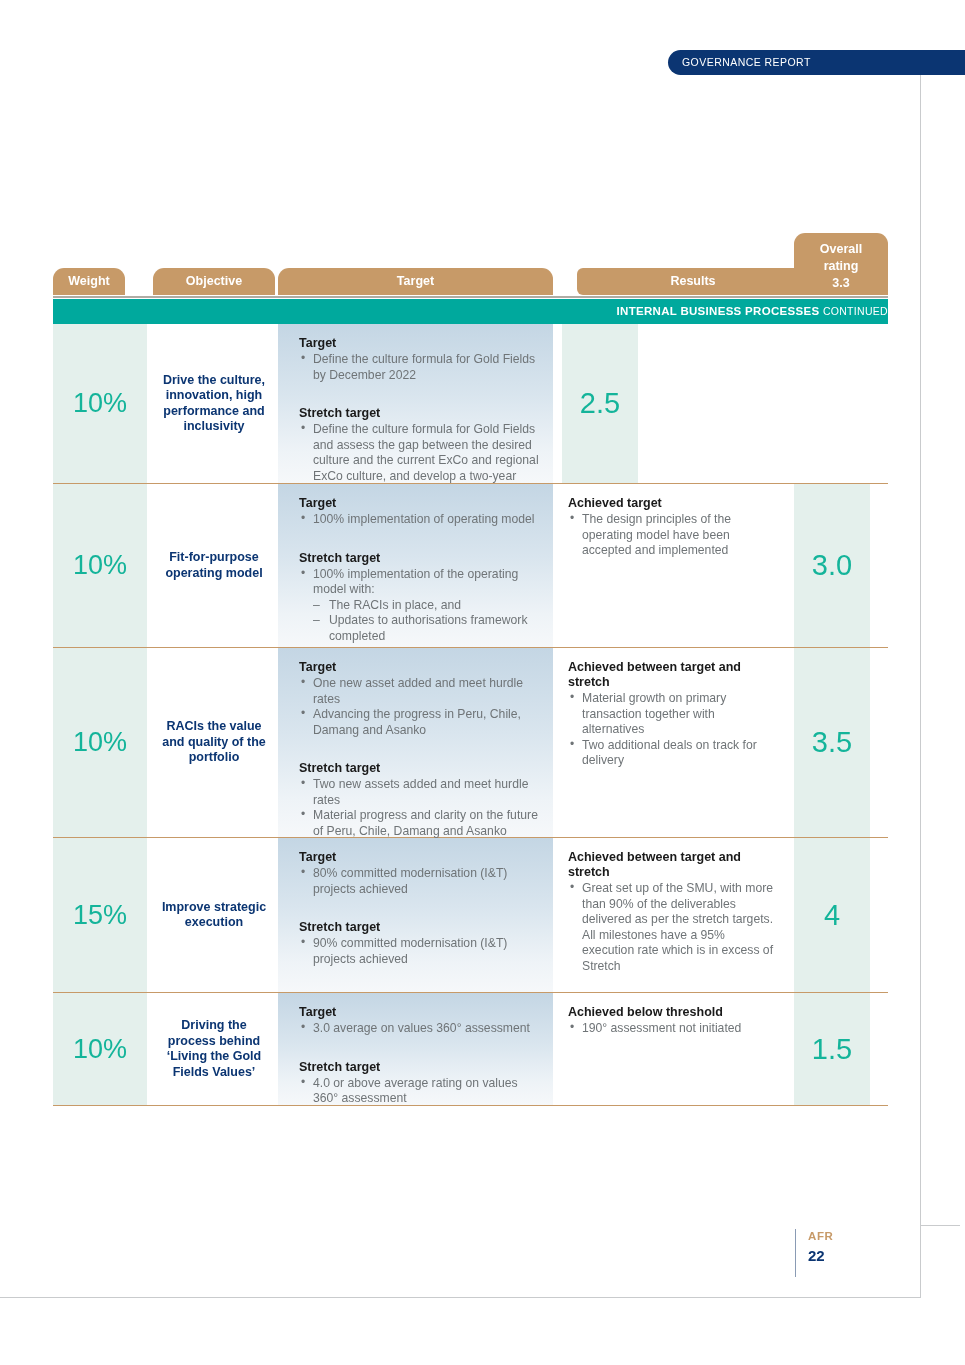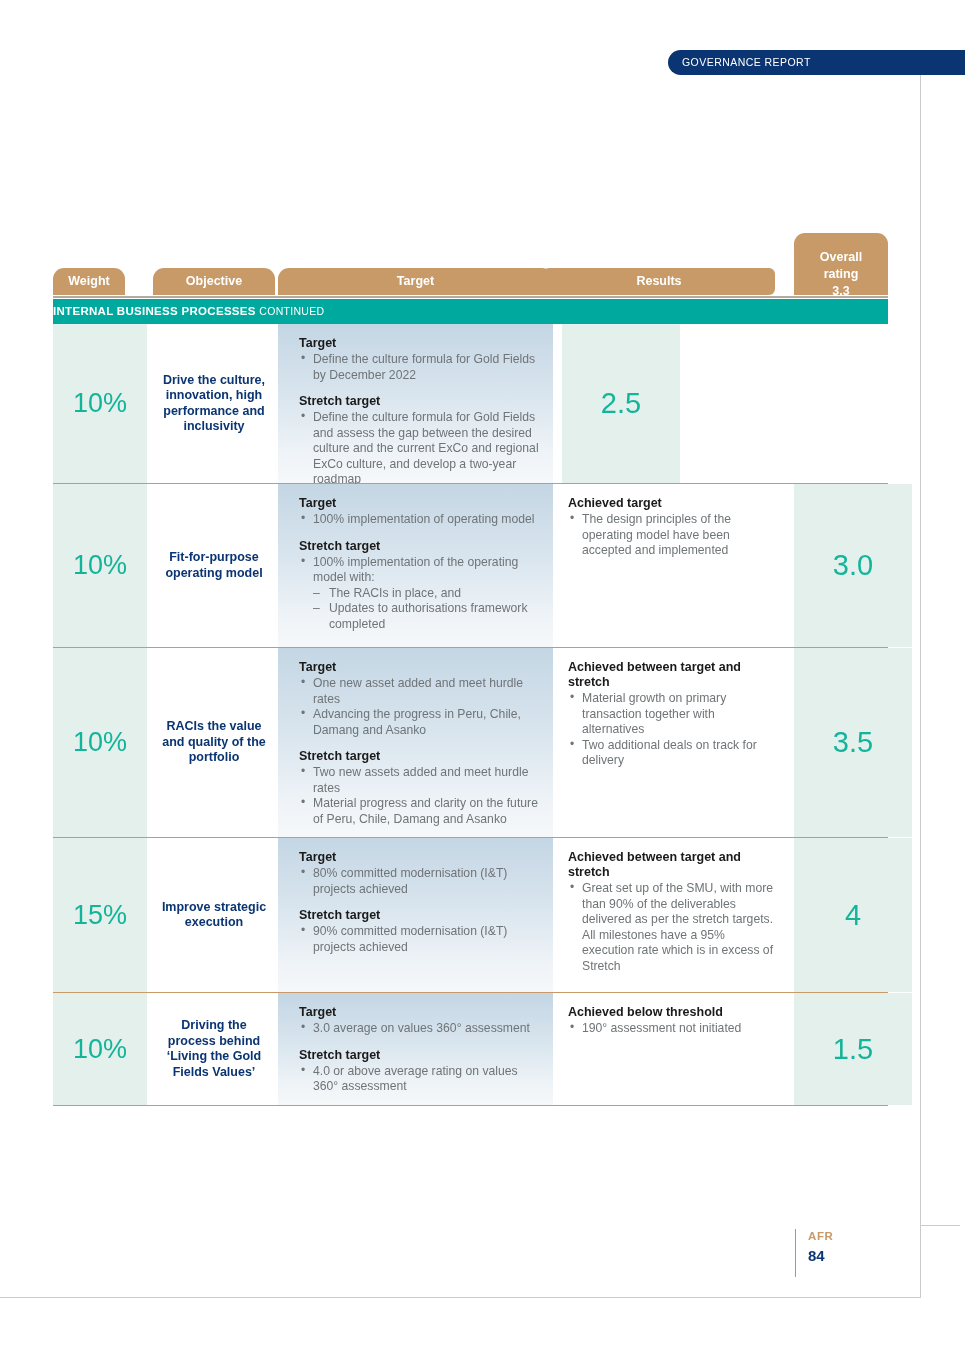--- a/index.html
+++ b/index.html
@@ -77,39 +77,39 @@
     text-align: center;
     box-sizing: border-box;
   }
   .tab.single {
     height: 27px;
     line-height: 27px;
   }
   .tab-weight   { left: 0px;   width: 72px; }
   .tab-objective{ left: 100px; width: 122px; }
   .tab-target   { left: 225px; width: 275px; }
-  .tab-results  { left: 490px; width: 232px; border-radius: 6px; }
+  .tab-results  { left: 524px; width: 232px; border-radius: 6px; }
   .tab-overall  {
     left: 741px; width: 94px; height: 62px;
-    padding-top: 16px; line-height: 17px;
+    padding-top: 8px; line-height: 17px;
   }
   .head-underline {
     position: absolute;
     left: 0; bottom: -3px;
     width: 835px; height: 2px;
     background: #b0aca4;
   }
 
   
   .section-banner {
     position: relative;
     height: 25px;
     background: #00a99d;
     margin-top: 4px;
-    text-align: left;
+    text-align: right;
     color: #ffffff;
     font-size: 11.5px;
     line-height: 25px;
     letter-spacing: 0.3px;
   }
   .section-banner .bold { font-weight: 700; }
   .section-banner .cont { font-weight: 400; font-size: 10.5px; }
 
   
   .row {
@@ -156,38 +156,38 @@
   }
   .c-gap3 { width: 6px; flex: none; background:#ffffff; }
   .c-results {
     width: 232px;
     flex: none;
     padding: 12px 14px 14px 9px;
     box-sizing: border-box;
   }
   .c-gap4 { width: 3px; flex: none; background:#ffffff; }
   .c-rating {
-    width: 118px;
+    width: 76px;
     flex: none;
     background: #e4f0ec;
     display: flex;
     align-items: center;
     justify-content: center;
     color: #14b49a;
     font-size: 29px;
   }
 
   .blk-title {
     font-size: 12.5px;
     font-weight: 700;
     color: #1a1a1a;
     margin: 0 0 1px 0;
     line-height: 15px;
   }
-  .blk-title.second { margin-top: 11px; }
+  .blk-title.second { margin-top: 23px; }
   ul.bul {
     margin: 0;
     padding: 0;
     list-style: none;
   }
   ul.bul > li {
     position: relative;
     padding-left: 14px;
     font-size: 12.2px;
     line-height: 15.5px;
@@ -423,15 +423,15 @@
     </div>
     <div class="c-gap4"></div>
     <div class="c-rating">1.5</div>
   </div>
 
 </div>
 
 <div class="footer">
   <div class="footer-divider"></div>
   <div class="footer-afr">AFR</div>
-  <div class="footer-page">84</div>
+  <div class="footer-page">22</div>
   <div class="footer-corner"></div>
 </div>
 
 </body></html>

